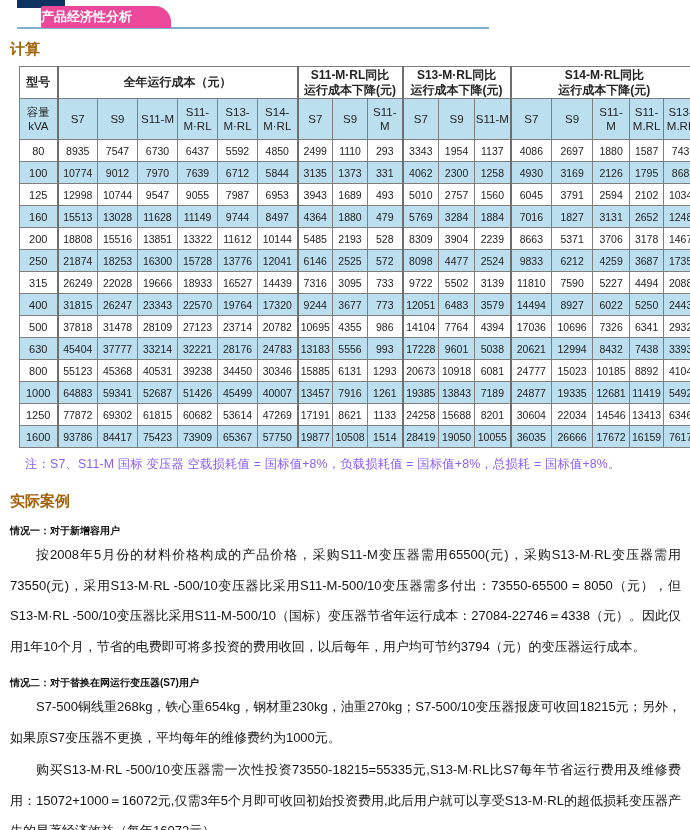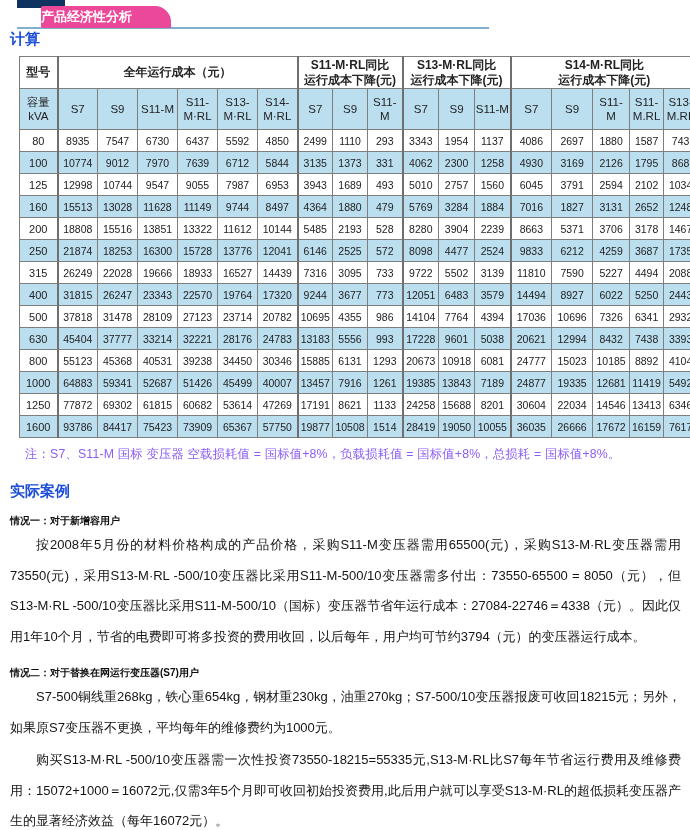--- a/index.html
+++ b/index.html
@@ -14,21 +14,21 @@
   .banner{position:relative;height:30px;margin-top:0;}
   .banner-back{position:absolute;left:10px;top:0;width:48px;height:8px;background:#0e3360;}
   .banner-tab{
     position:absolute;left:10px;top:6px;height:22px;min-width:112px;
     background:#ec4899;color:#fff;font-weight:bold;font-size:13px;
     line-height:22px;padding:0 18px 0 0;
     border-radius:2px 16px 0 2px;z-index:2;margin-left:24px;
   }
   .banner-line{position:absolute;left:10px;top:27px;width:472px;height:2px;background:#7fb0d0;}
 
-  .sec-heading{color:#1d4ed8;font-weight:bold;font-size:15px;margin:0 0 7px 3px;}
+  .sec-heading{color:#a16207;font-weight:bold;font-size:15px;margin:10px 0 7px 3px;}
 
   
   table{border-collapse:collapse;table-layout:fixed;width:678px;margin-left:12px;border-radius:19px;}
   th,td{
     border:1px solid #7e7e7e;text-align:center;vertical-align:middle;
     font-weight:normal;padding:0;color:#222;
   }
   thead tr.grp th{height:31px;font-size:12px;font-weight:600;background:#fff;}
   thead tr.sub th{height:40px;font-size:11.5px;background:#bcdff0;}
   .pre{white-space:pre-line;line-height:1.25;}
@@ -213,21 +213,21 @@
           <td class="cap">200</td>
           <td>18808</td>
           <td>15516</td>
           <td>13851</td>
           <td>13322</td>
           <td>11612</td>
           <td>10144</td>
           <td>5485</td>
           <td>2193</td>
           <td>528</td>
-          <td>8280</td>
+          <td>8309</td>
           <td>3904</td>
           <td>2239</td>
           <td>8663</td>
           <td>5371</td>
           <td>3706</td>
           <td>3178</td>
           <td>1467</td>
         </tr>
         <tr class="alt">
           <td class="cap">250</td>

